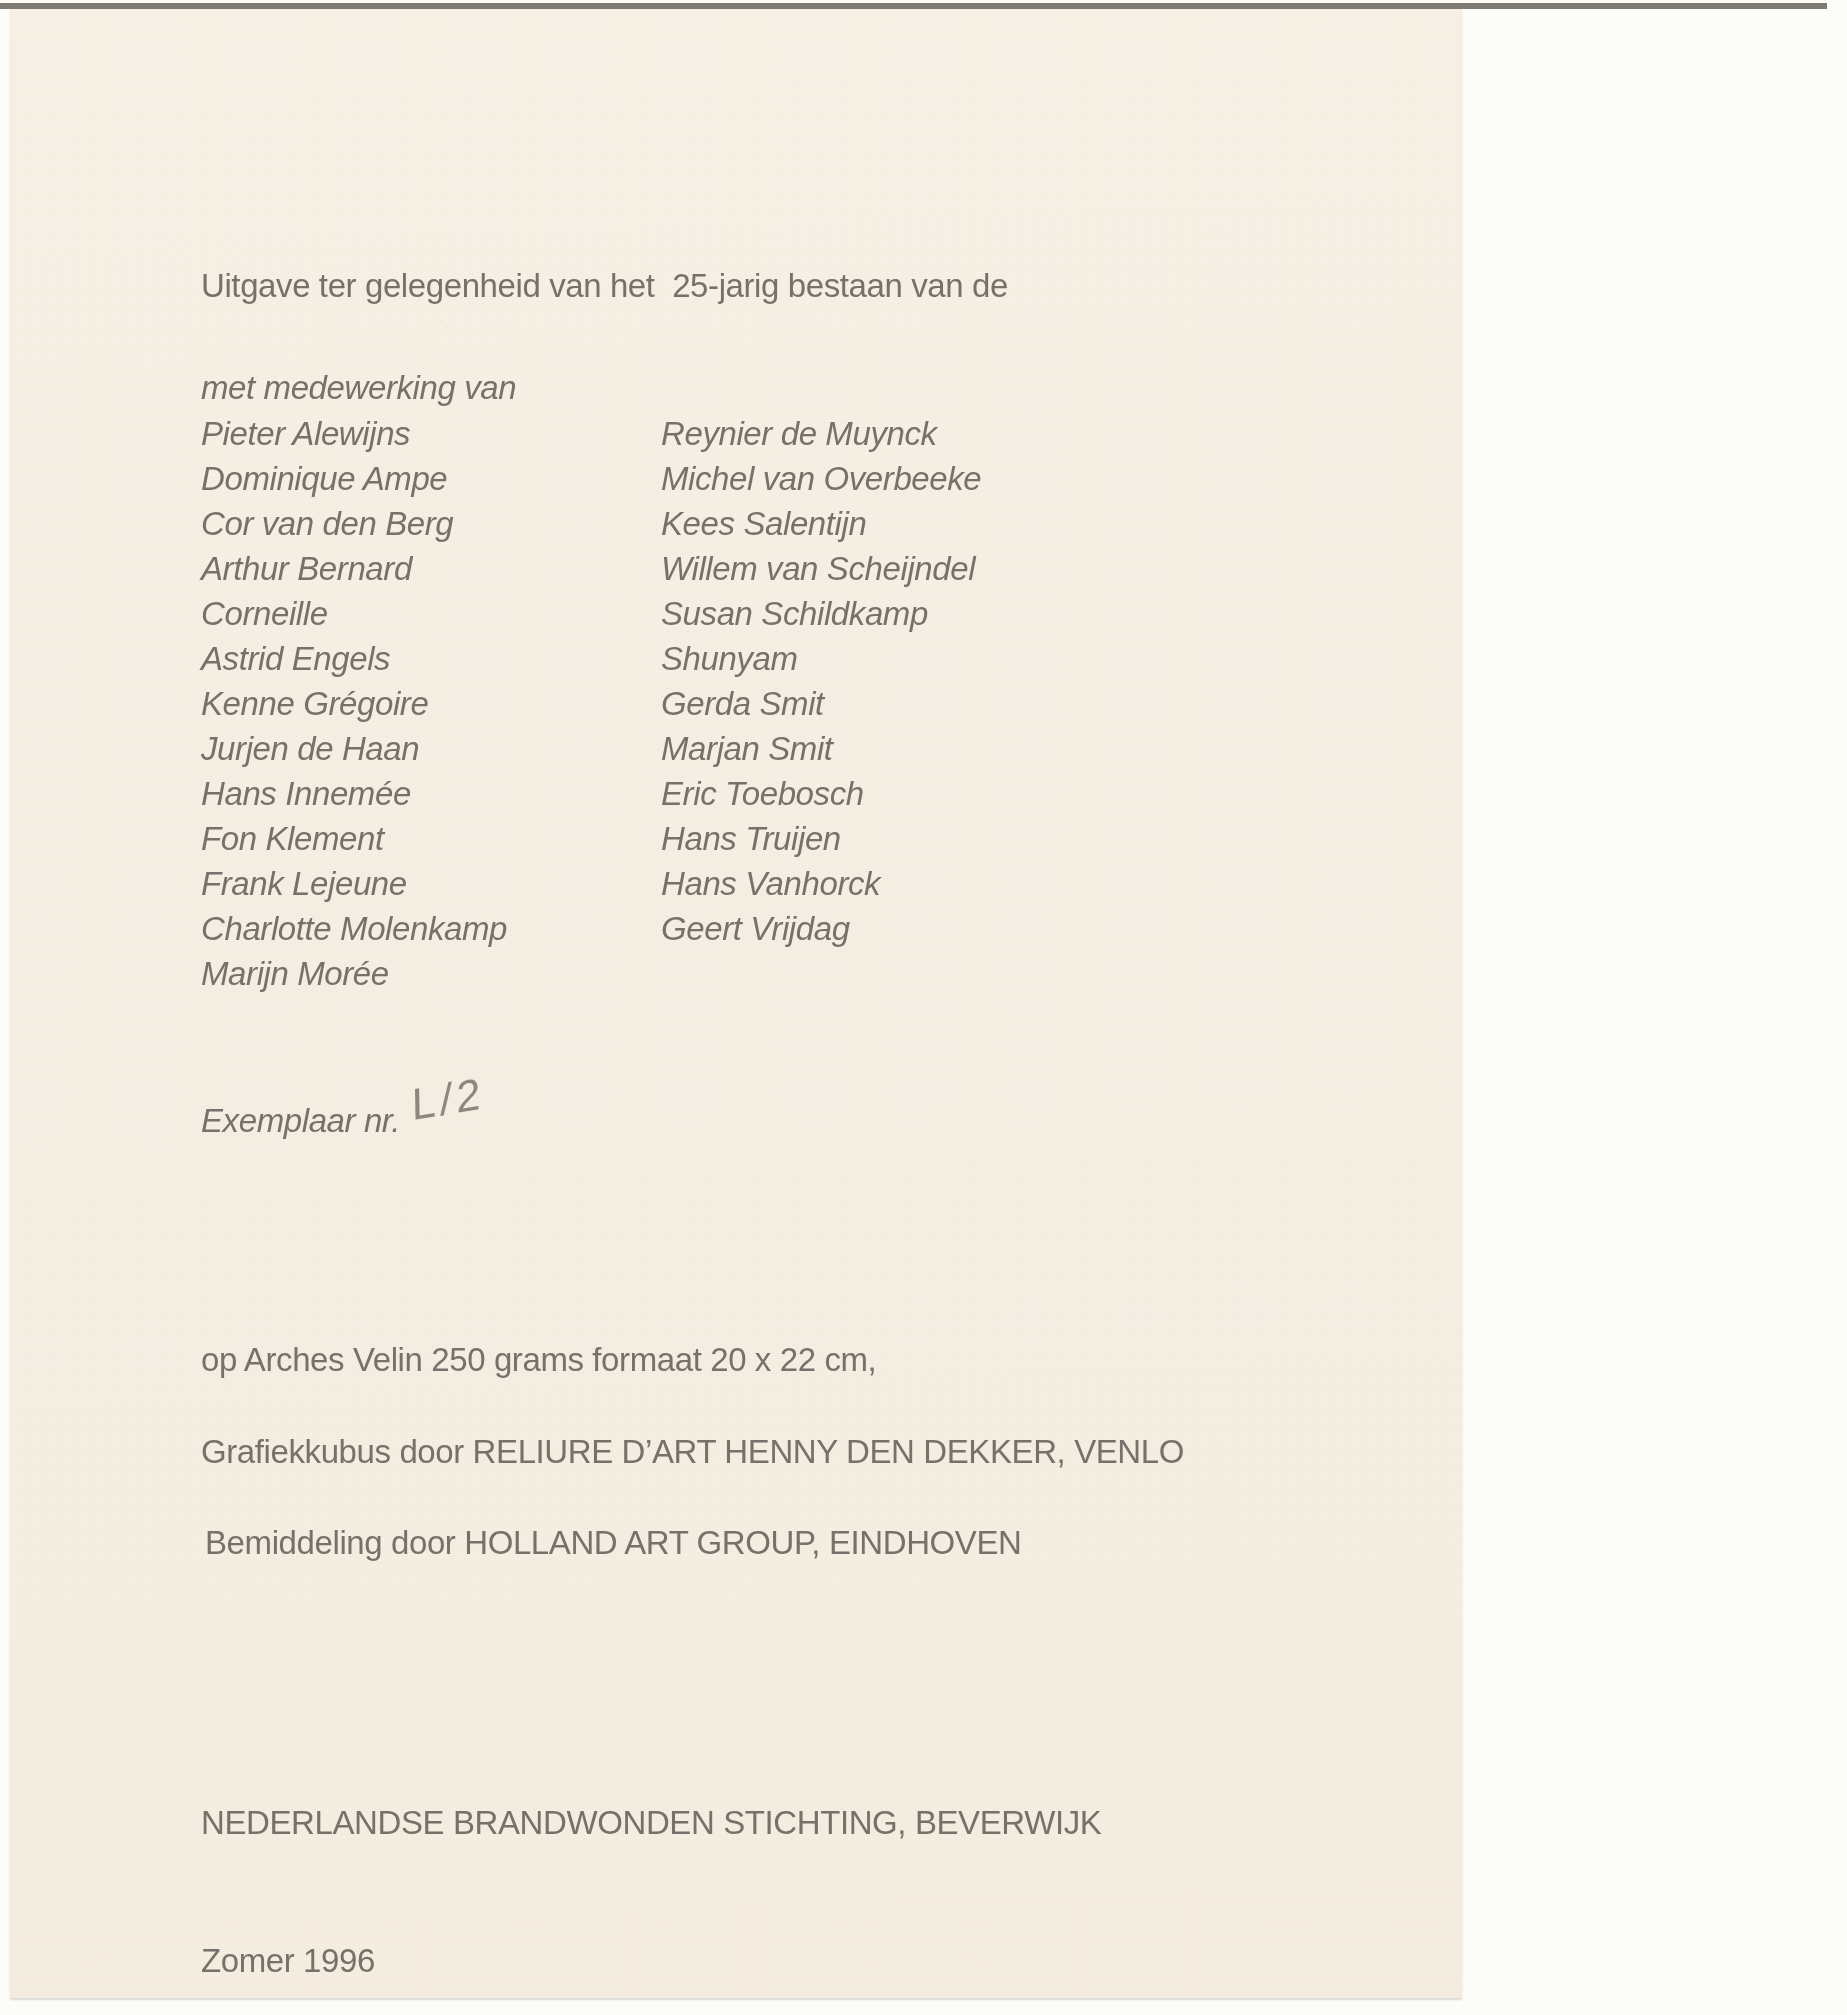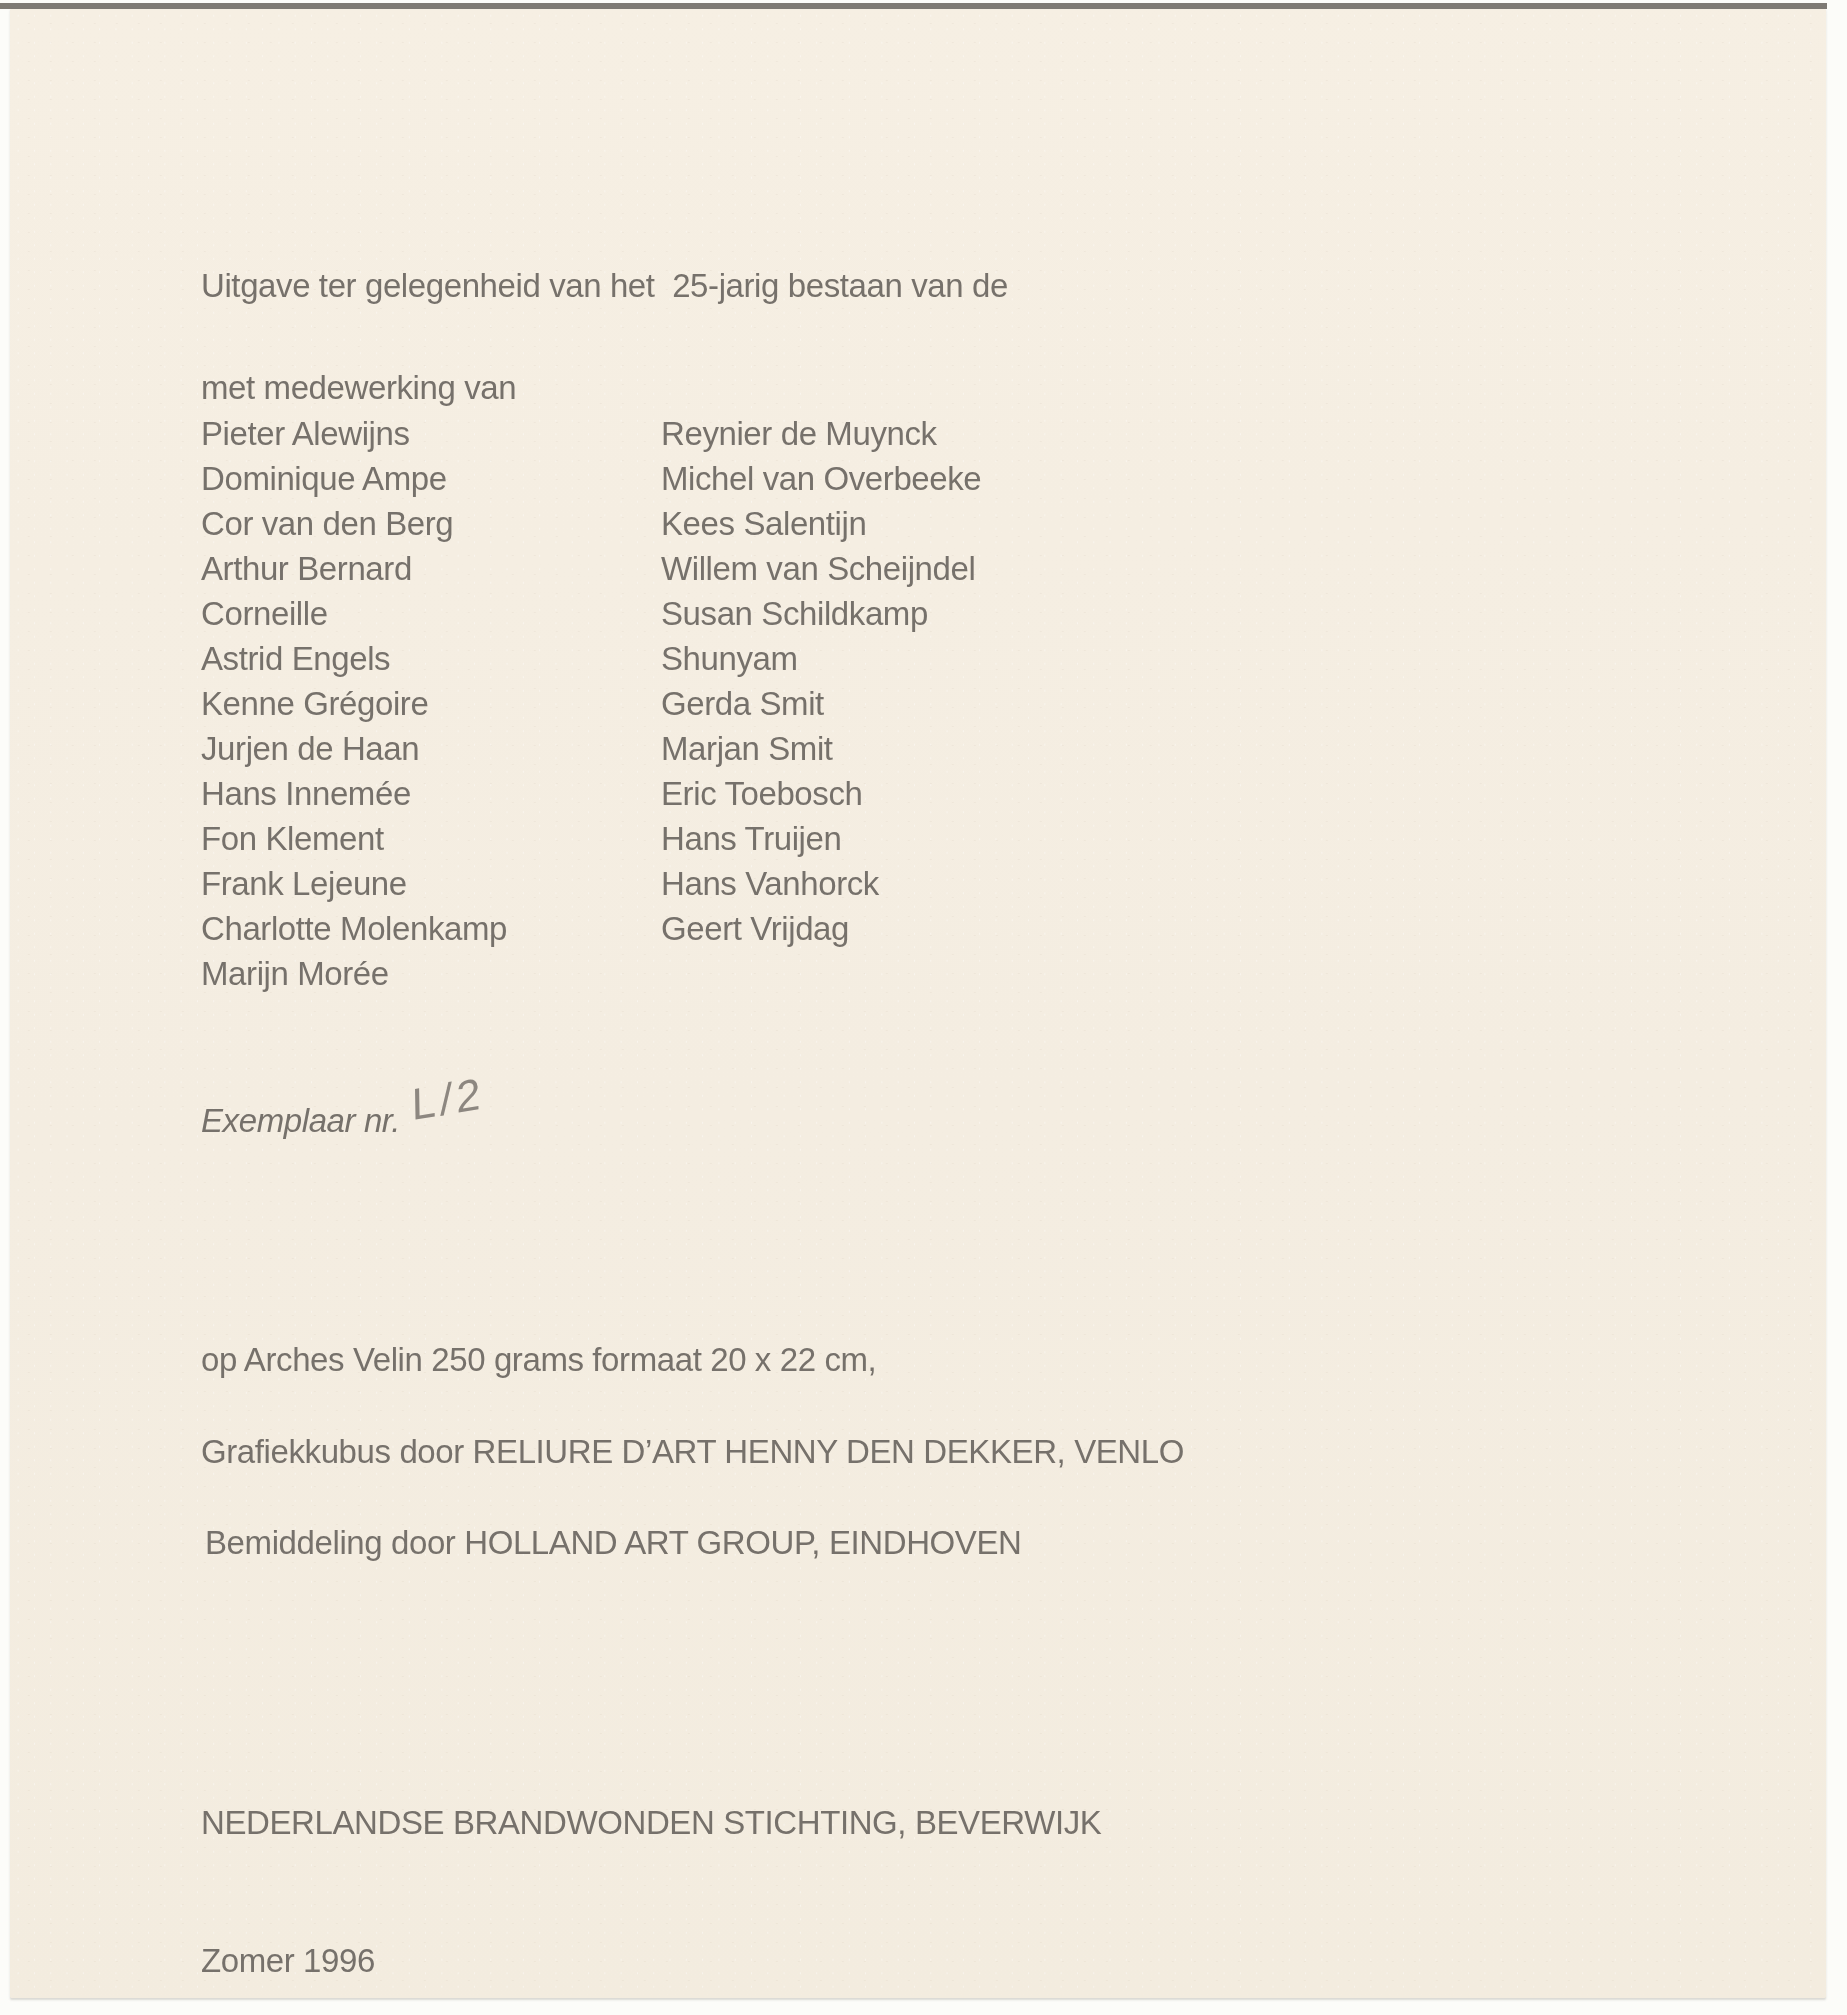--- a/index.html
+++ b/index.html
@@ -21,41 +21,41 @@
     left: 0;
     top: 2.8px;
     width: 1827px;
     height: 6.4px;
     background: #7e7a74;
   }
   .card {
     position: absolute;
     left: 10px;
     top: 9.2px;
-    width: 1816px;
+    width: 1452px;
     height: 1989px;
     background-color: #f5eee2;
     background-image:
       radial-gradient(rgba(255,255,255,0.45) 0.7px, rgba(255,255,255,0) 1.1px),
       radial-gradient(rgba(196,185,166,0.14) 0.7px, rgba(196,185,166,0) 1.2px),
       linear-gradient(178deg, #f6efe3 0%, #f4ede1 55%, #f3ecdf 100%);
     background-size: 16.3px 13.5px, 22px 19px, 100% 100%;
     background-position: 0 0, 7.8px 5px, 0 0;
     box-shadow: 0 1.4px 2.1px rgba(120,115,105,0.25);
     border-radius: 1.4px;
   }
   .txt {
     position: absolute;
     color: #76716b;
     font-size: 33px;
     line-height: 46px;
     letter-spacing: -0.4px;
     white-space: pre;
   }
-  .italic { }
+  .italic { font-style: italic; }
   .lh64 { line-height: 45px; }
   .lh67 { line-height: 48px; }
   .list-line { white-space: pre; }
   .handwriting {
     position: absolute;
     left: 402px;
     top: 1074px;
     color: #8d8780;
     font-size: 44px;
     line-height: 44px;

